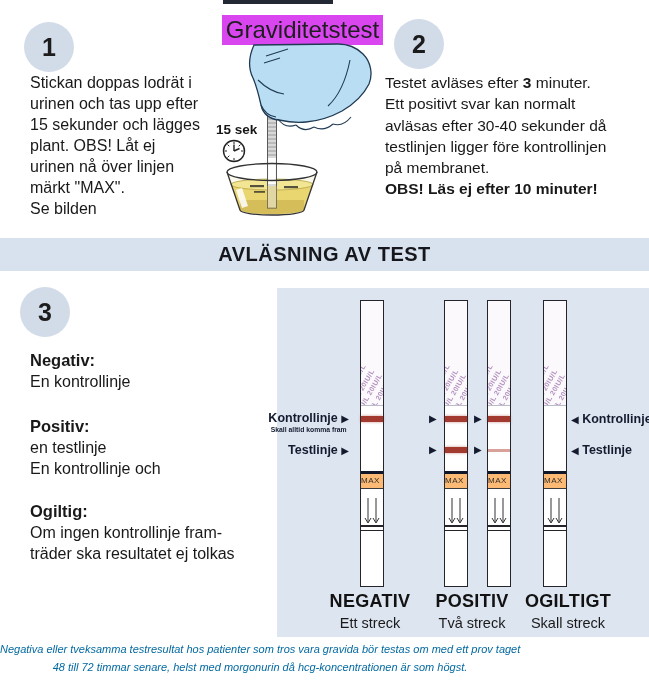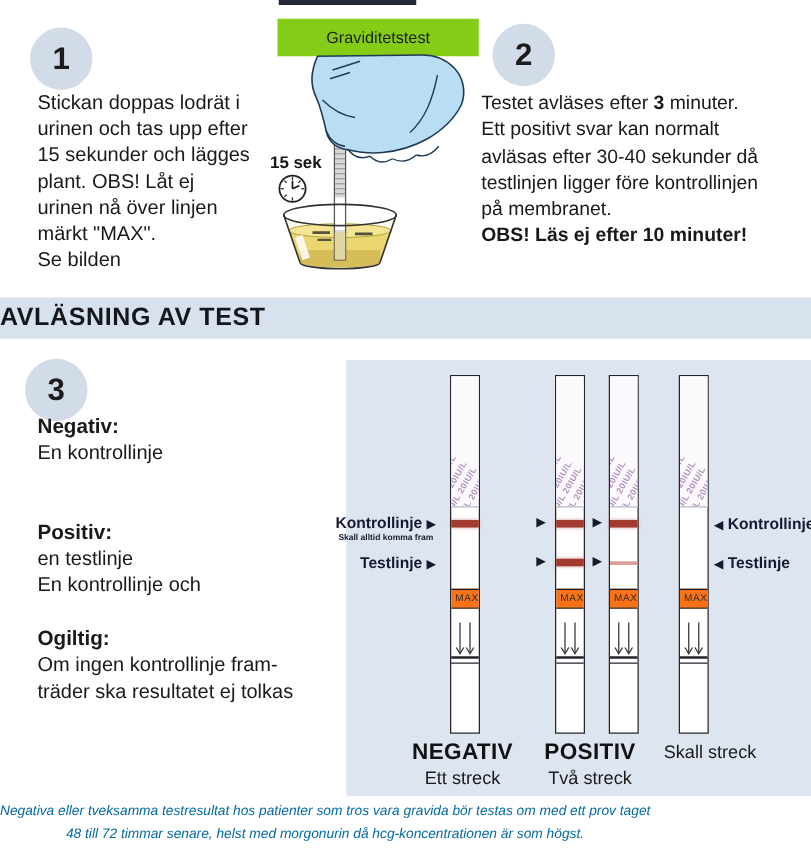--- a/index.html
+++ b/index.html
@@ -3,65 +3,65 @@
 <meta charset="utf-8">
 <style>
   html,body{margin:0;padding:0;background:#fff;}
   #page{position:relative;width:649px;height:682px;background:#ffffff;
         font-family:"Liberation Sans","DejaVu Sans",sans-serif;color:#191919;overflow:hidden;}
 
   
   .topbar{position:absolute;left:223px;top:0;width:110px;height:4px;background:#222834;}
 
   
-  .titlebox{position:absolute;left:222px;top:15px;width:161px;height:30px;background:#84cc16;
-            font-size:13px;line-height:30px;text-align:center;color:#1e1e1e;}
+  .titlebox{position:absolute;left:222px;top:15px;width:161px;height:30px;background:#d946ef;
+            font-size:24px;line-height:30px;text-align:center;color:#1e1e1e;}
 
   
   .circle{position:absolute;width:50px;height:50px;border-radius:50%;background:#d2dbe8;
           display:flex;align-items:center;justify-content:center;font-size:25px;font-weight:bold;color:#1c1c1c;}
   .c1{left:24px;top:22px;}
   .c2{left:394px;top:19px;}
   .c3{left:20px;top:287px;}
 
   
   .step1{position:absolute;left:30px;top:72px;width:210px;font-size:16px;line-height:21px;}
   .step2{position:absolute;left:385px;top:72px;width:262px;font-size:15.5px;line-height:21.3px;}
   .step2 .obs{font-weight:bold;}
   .tl{white-space:nowrap;}
 
   .timer{position:absolute;left:216px;top:122px;font-size:13.5px;font-weight:600;color:#161616;}
 
   
   .band{position:absolute;left:0;top:238px;width:649px;height:33px;background:#d8e2ee;
-        font-size:20px;font-weight:800;letter-spacing:.5px;line-height:33px;color:#15171c;}
+        font-size:20px;font-weight:800;letter-spacing:.5px;text-align:center;line-height:33px;color:#15171c;}
 
   
   .blk{position:absolute;left:30px;width:240px;font-size:16px;line-height:21px;}
   .blk .bh{font-weight:bold;font-size:16.5px;line-height:22px;}
-  .b1{top:330px;} .b2{top:415px;} .b3{top:500px;}
+  .b1{top:349px;} .b2{top:415px;} .b3{top:500px;}
 
   
   .panel{position:absolute;left:277px;top:288px;width:372px;height:349px;background:#dde5f0;}
 
   .strip{position:absolute;top:12px;width:24px;height:287px;background:#fff;border:1.5px solid #24242a;box-sizing:border-box;}
   .s1{left:83px;} .s2{left:167px;} .s3{left:210px;} .s4{left:266px;}
 
   .pat{position:absolute;left:0;right:0;top:0;height:104px;overflow:hidden;background:#fbf9fc;border-bottom:1px solid #b9bcc9;}
   .patr{position:absolute;left:-72px;top:-32px;width:176px;height:176px;transform:rotate(-60deg);
         font-size:7px;line-height:9.5px;font-weight:600;letter-spacing:.4px;
         color:rgba(150,103,166,.72);white-space:pre-line;}
 
   .redline{position:absolute;left:0;right:0;}
   .redline.control{top:115px;height:6px;background:#a33a30;box-shadow:0 0 3px rgba(163,58,48,.55);}
   .redline.test{top:146px;height:6px;background:#a33a30;box-shadow:0 0 3px rgba(163,58,48,.55);}
   .redline.faint{top:148px;height:2.5px;background:#d8a29a;box-shadow:none;}
 
-  .maxbox{position:absolute;left:0;right:0;top:170px;height:14px;border-top:1px solid #0f172a;border-bottom:1px solid #3a3a3a;
-          font-size:8px;line-height:14px;text-align:right;letter-spacing:.5px;color:#2e2e2e;background:#f97316;}
+  .maxbox{position:absolute;left:0;right:0;top:170px;height:14px;border-top:3px solid #0f172a;border-bottom:1px solid #3a3a3a;
+          font-size:8px;line-height:14px;text-align:left;letter-spacing:.5px;color:#2e2e2e;background:#fdba74;}
 
   .arr{position:absolute;left:50%;transform:translateX(-50%);top:196px;}
 
   .divider{position:absolute;left:0;right:0;top:224px;height:3px;border-top:2px solid #24242a;border-bottom:1px solid #24242a;}
 
   
   .lbl{position:absolute;font-size:12.5px;font-weight:600;color:#141b2f;white-space:nowrap;line-height:13px;}
   .lbl .tri{font-size:10px;}
   .lbl.lctrl{right:300px;top:124px;text-align:center;}
   .lbl.lctrl .sub{font-size:6.8px;font-weight:bold;line-height:8px;margin-top:1px;}
@@ -388,20 +388,21 @@
 
     <div class="result r1">
       <div class="rt">NEGATIV</div>
       <div class="rs">Ett streck</div>
     </div>
     <div class="result r2">
       <div class="rt">POSITIV</div>
       <div class="rs">Två streck</div>
     </div>
     <div class="result r3">
+      <div class="rt">OGILTIGT</div>
       <div class="rs">Skall streck</div>
     </div>
 
   </div>
 
   <div class="footnote">
       <div class="tl">Negativa eller tveksamma testresultat hos patienter som tros vara gravida bör testas om med ett prov taget</div>
       <div class="tl">48 till 72 timmar senare, helst med morgonurin då hcg-koncentrationen är som högst.</div>
     </div>
 

